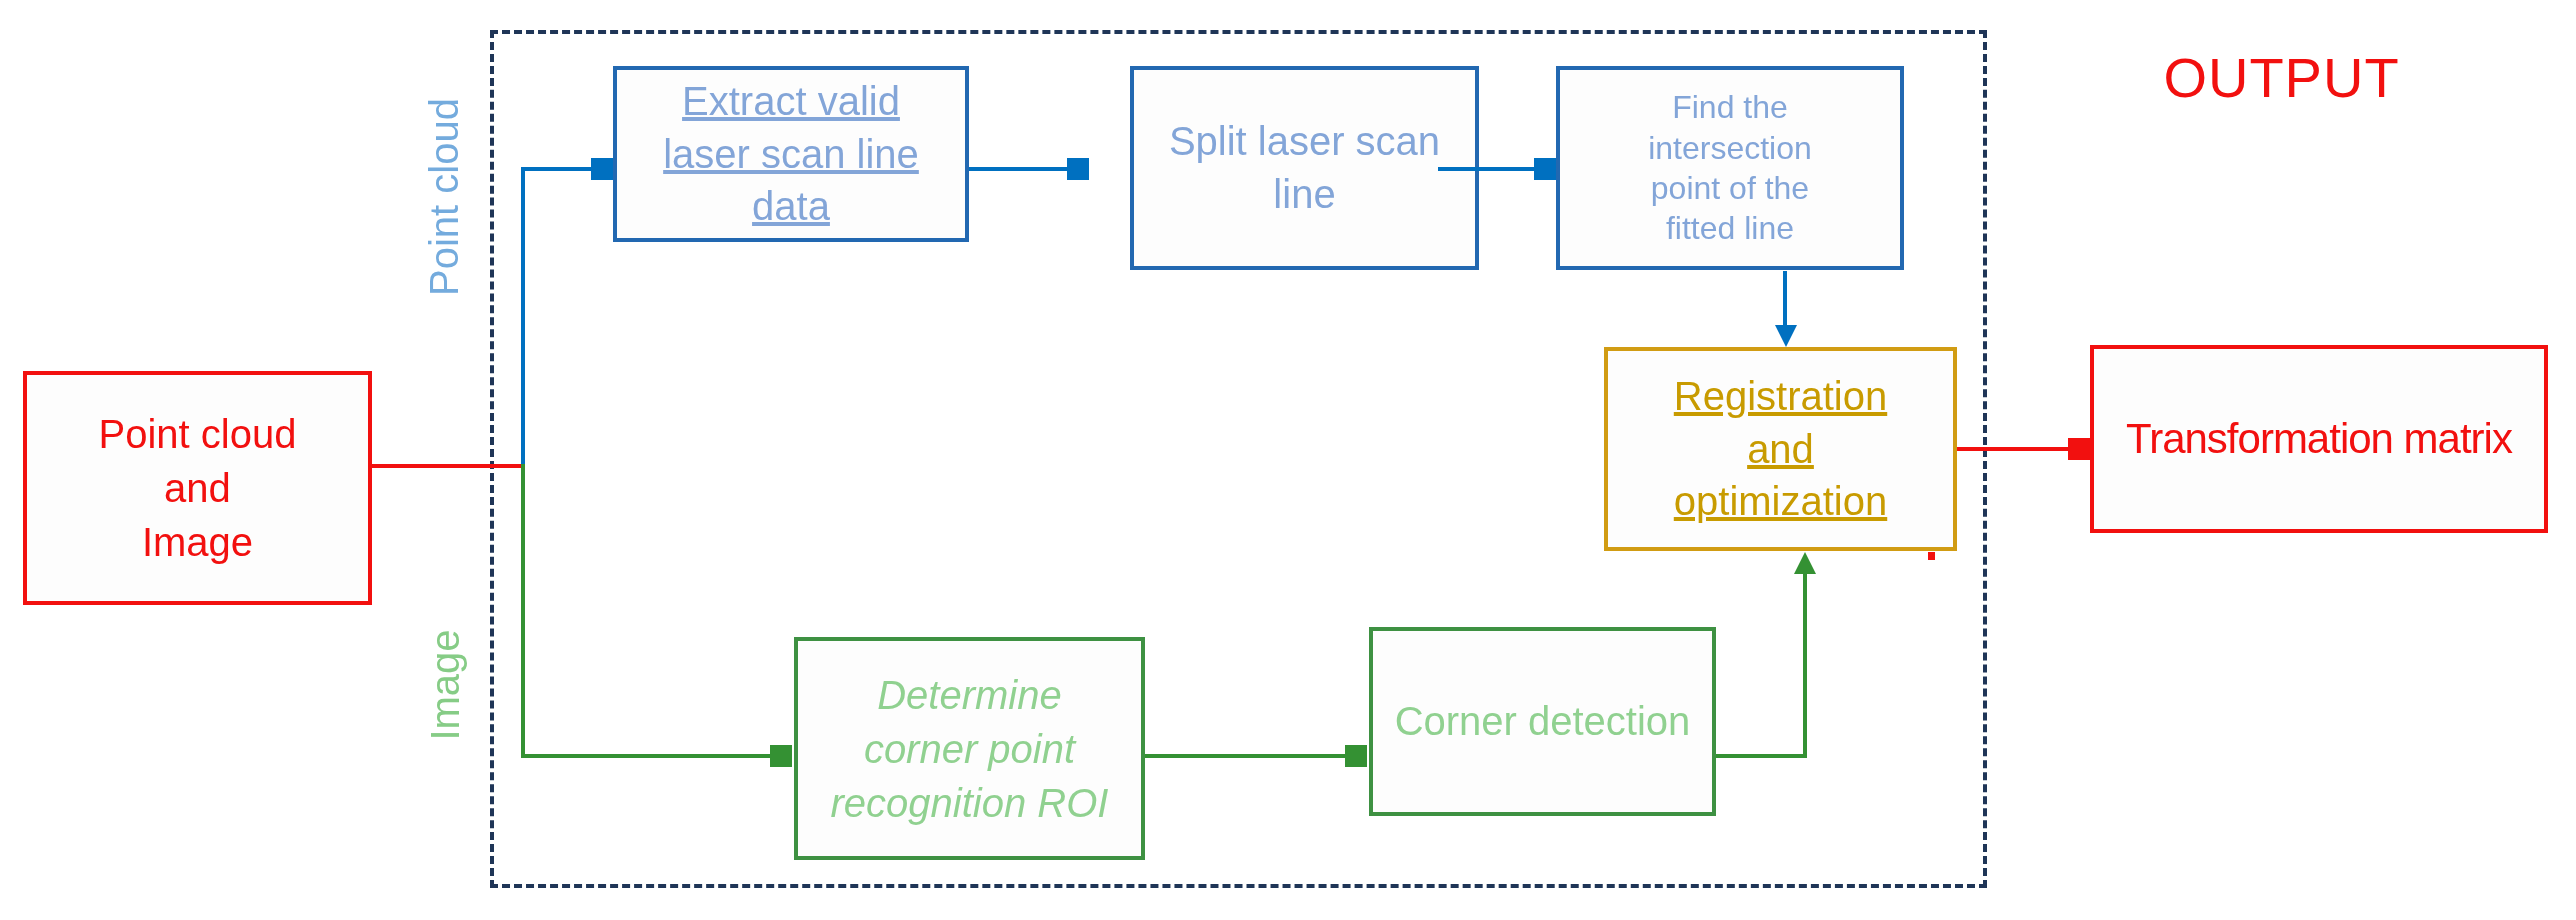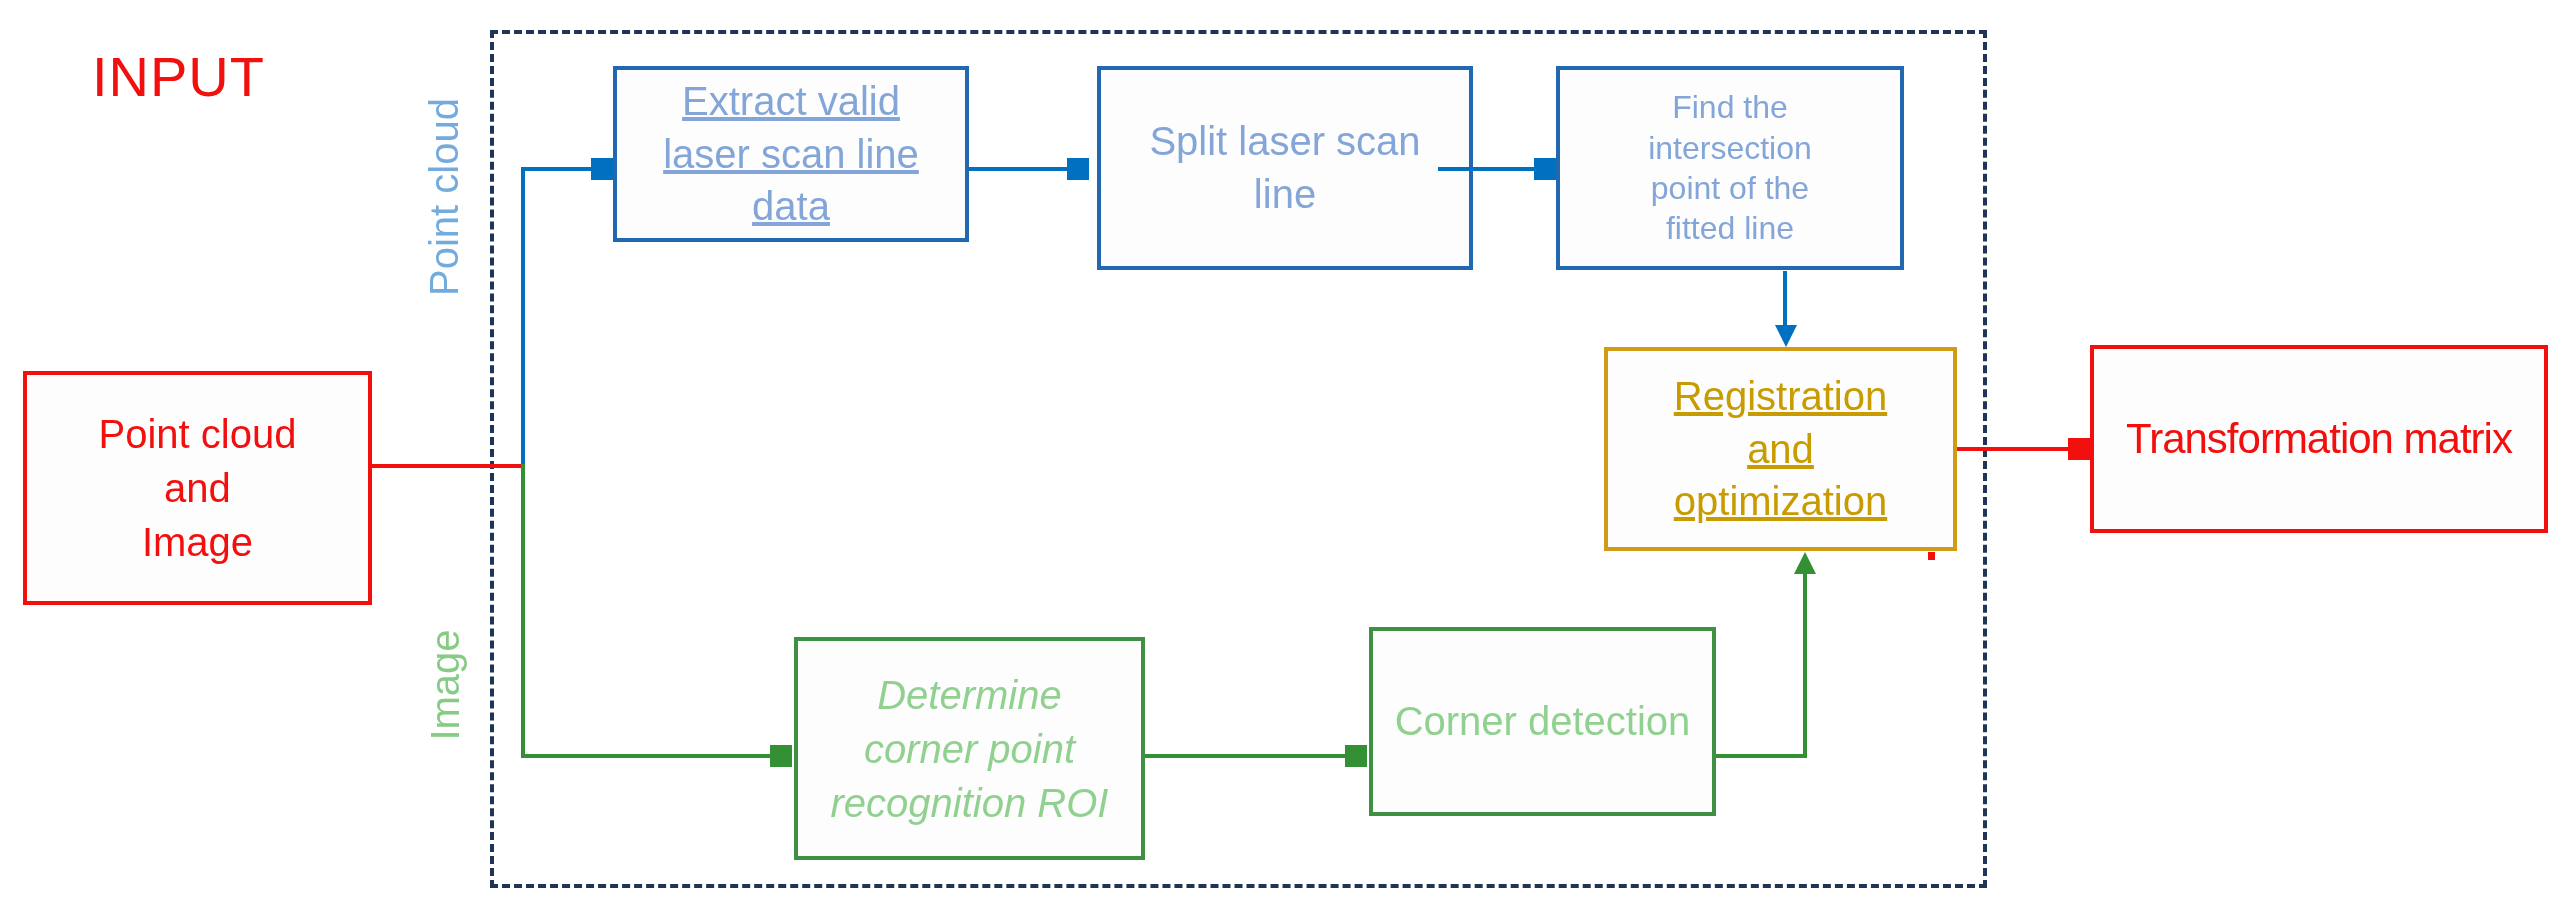--- a/index.html
+++ b/index.html
@@ -42,41 +42,41 @@
   .ah-red{border-left-color:var(--red);border-top-color:var(--red);
           border-bottom-color:var(--red);}
   .ah-blue.ah-down{border-left-color:transparent;border-right-color:transparent;}
   .ah-green.ah-up{border-left-color:transparent;border-right-color:transparent;}
 </style>
 </head>
 <body>
 
 <div id="stage">
 
-  <div class="big-label" style="left:0px;top:44px;width:357px;">INPUT</div>
+  <div class="big-label" style="left:2083px;top:45px;width:397px;">OUTPUT</div>
 
   <div class="boundary" style="left:490px;top:30px;width:1497px;height:858px;"></div>
 
   <div class="branch-label" style="left:285px;top:173px;width:317px;color:var(--label_blue);">Point cloud</div>
   <div class="branch-label" style="left:316px;top:661px;width:258px;color:var(--label_green);">Image</div>
 
   <div class="node red-node" style="left:23px;top:371px;width:349px;height:234px;line-height:1.35;">Point cloud
 and
 Image</div>
 
   <div class="line red-line" style="left:372px;top:464px;width:153px;height:4px;"></div>
 
   <div class="line blue-line" style="left:521px;top:167px;width:4px;height:300px;"></div>
   <div class="line blue-line" style="left:521px;top:167px;width:72px;height:4px;"></div>
   <div class="ah ah-right ah-blue" style="left:591px;top:158px;"></div>
 
   <div class="node blue-node" style="left:613px;top:66px;width:356px;height:176px;text-decoration:underline;">Extract valid
 laser scan line
 data</div>
-  <div class="node blue-node" style="left:1097px;top:66px;width:376px;height:204px;">Split laser scan
+  <div class="node blue-node" style="left:1130px;top:66px;width:349px;height:204px;">Split laser scan
 line</div>
   <div class="node blue-node" style="left:1556px;top:66px;width:348px;height:204px;font-size:32px;line-height:1.26;">Find the
 intersection
 point of the
 fitted line</div>
 
   <div class="line blue-line" style="left:969px;top:167px;width:100px;height:4px;"></div>
   <div class="ah ah-right ah-blue" style="left:1067px;top:158px;"></div>
 
   <div class="line blue-line" style="left:1438px;top:167px;width:98px;height:4px;"></div>

